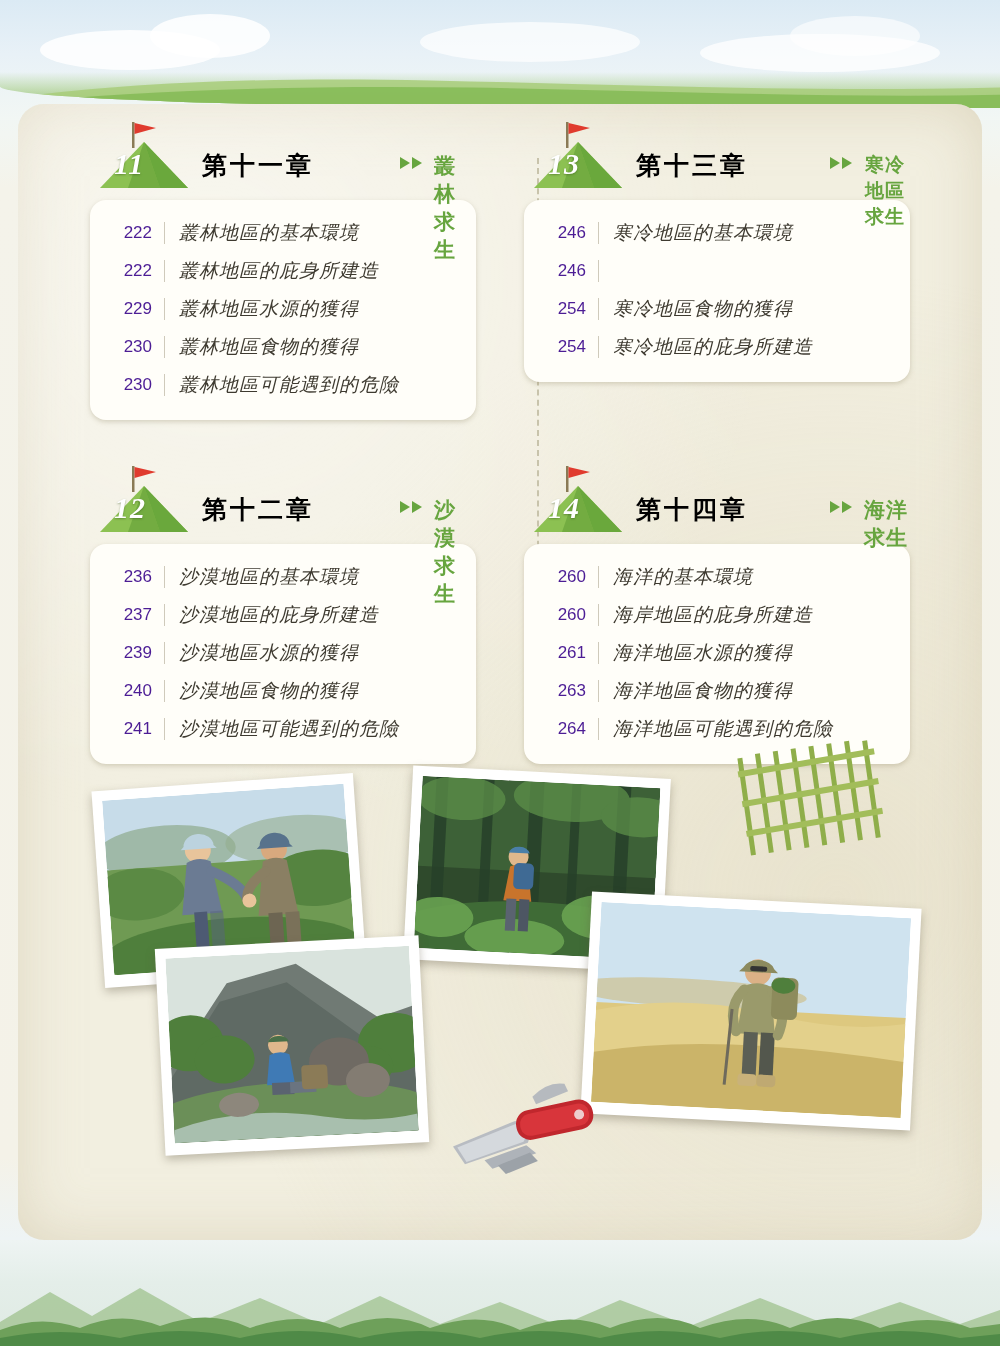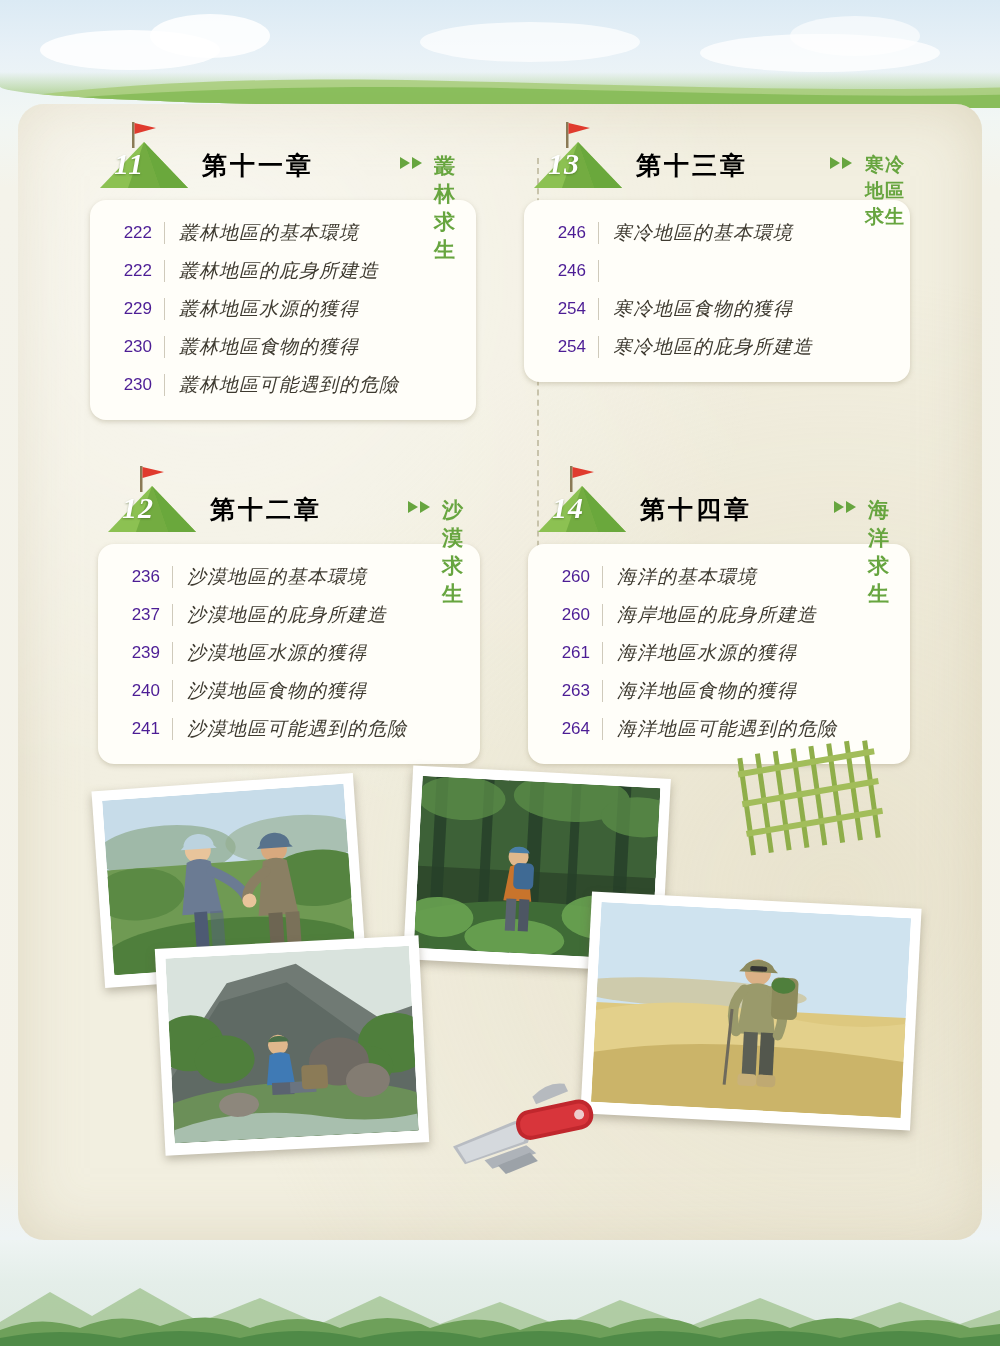--- a/index.html
+++ b/index.html
@@ -54,21 +54,21 @@
   }
   .ridge {
     position:absolute; left:0; bottom:0; width:1000px; height:70px;
   }
 
   
   .toc {
     position:absolute; left:90px; top:140px; width:820px;
   }
   .toc-row { display:flex; gap:48px; position:relative; }
-  .toc-row + .toc-row { margin-top:58px;margin-left:8px; }
+  .toc-row + .toc-row { margin-top:58px; }
   .col { width:438px; }
 
   .divider {
     position:absolute; left:447px; top:18px; width:0; height:580px;
     border-left:2px dashed #c8c3ab;
   }
 
   
   .chap-head { position:relative; height:56px; }
   .tent {

